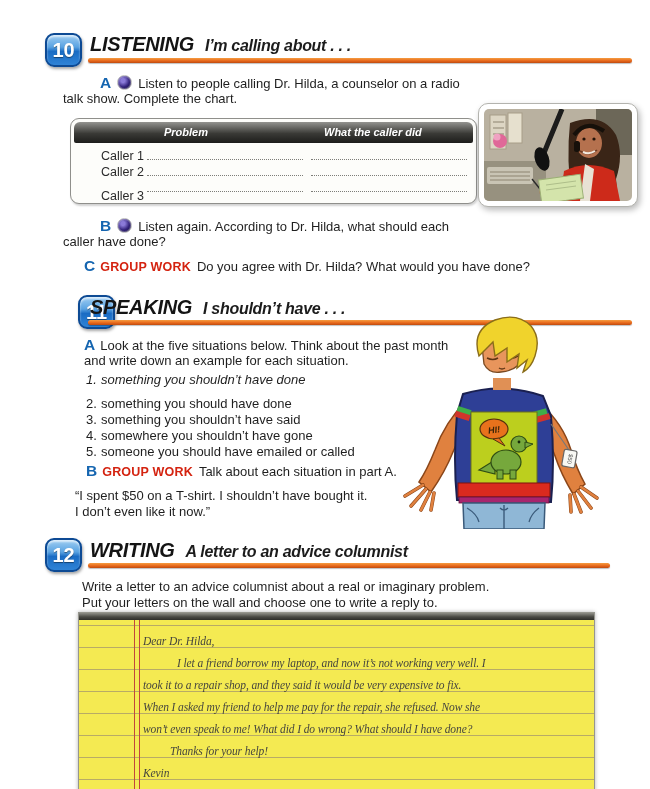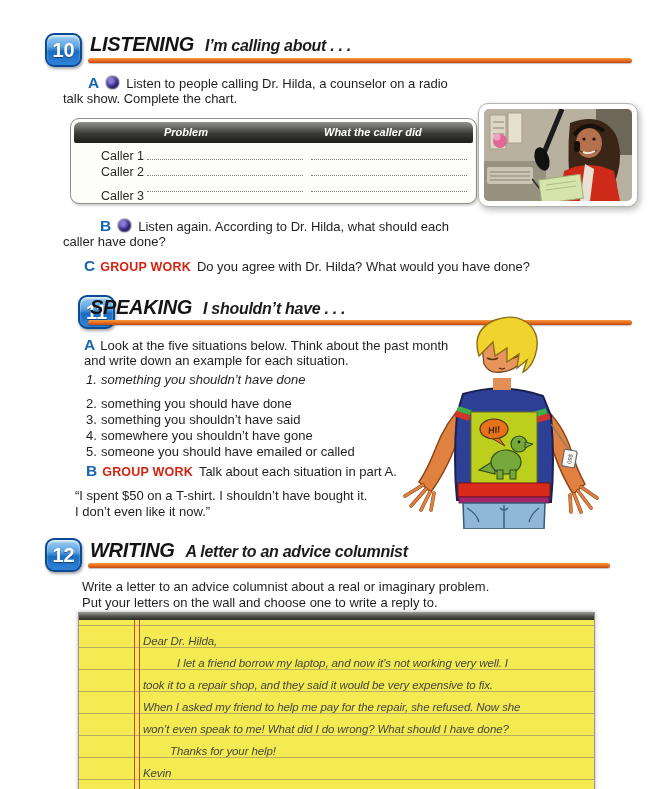--- a/index.html
+++ b/index.html
@@ -50,38 +50,38 @@
   .sit .num{display:inline-block;width:15px;}
 
   
   .pad{position:absolute;left:78px;top:612px;width:517px;height:180px;box-sizing:border-box;
     background:repeating-linear-gradient(to bottom,#f4ea52 0 12px,#b8ab66 12px 13.2px,#f4ea52 13.2px 22px);
     border:1px solid #96968e;box-shadow:0 0 4px rgba(0,0,0,.3);}
   .pad-top{position:absolute;left:0;top:0;right:0;height:7px;
     background:linear-gradient(180deg,#8e8e86 0%,#4a4a44 55%,#2e2e2a 100%);}
   .pad-margin{position:absolute;left:55px;top:7px;bottom:0;width:4px;
     border-left:1.5px solid #c2463a;border-right:1.5px solid #c2463a;}
-  .hand{position:absolute;left:64px;font-family:Liberation Sans, sans-serif;font-style:italic;
+  .hand{position:absolute;left:64px;font-family:Liberation Serif, serif;font-style:italic;
     font-size:11.5px;letter-spacing:-0.1px;color:#46463e;white-space:nowrap;}
   .hand.indent{padding-left:34px;}
 
   .quote{position:absolute;left:63px;font-size:13px;color:#1f1f1f;white-space:nowrap;margin-left:12px;}
 </style>
 </head>
 <body>
 
 <div class="page">
 
   <div class="badge" style="left:45px;top:33px;">10</div>
   <div class="sec-title" style="left:90px;top:33px;">
     <span>LISTENING</span><span class="sec-sub">I’m calling about . . .</span>
   </div>
   <div class="rule" style="left:88px;top:58px;width:544px;"></div>
 
-  <div class="pline" style="left:88px;top:74px;">
+  <div class="pline" style="left:100px;top:74px;">
     <span class="pletter">A</span><span class="audio-icon"></span><span>Listen to people calling Dr. Hilda, a counselor on a radio</span>
   </div>
   <div class="pline" style="left:63px;top:91px;">talk show. Complete the chart.</div>
 
   <div class="chart">
     <div class="chart-head">
       <span class="chart-col" style="left:90px;">Problem</span>
       <span class="chart-col" style="left:250px;">What the caller did</span>
     </div>
     <span class="crow-label" style="left:30px;top:30px;">Caller 1</span>

